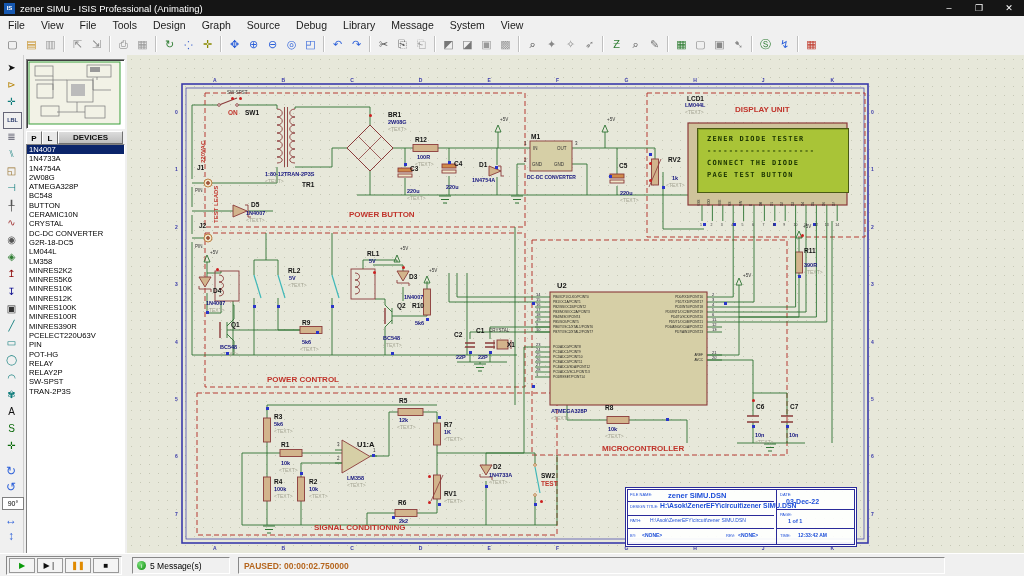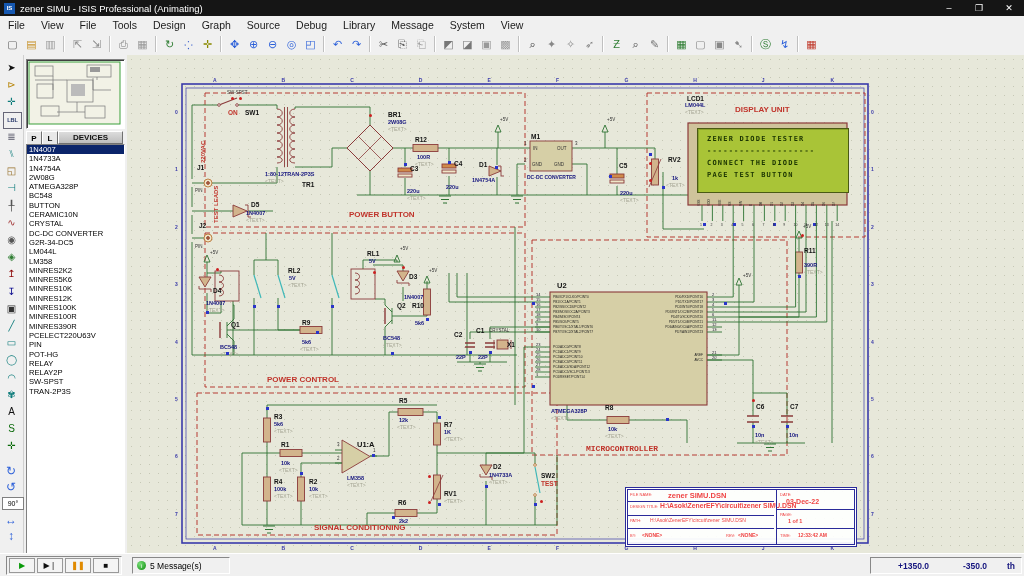--- a/index.html
+++ b/index.html
@@ -64,21 +64,21 @@
   .icnum{position:absolute;font-size:4px;color:#223}
   .lcdpin{position:absolute;font-size:3.2px;color:#222;transform:rotate(-90deg);transform-origin:0 100%;white-space:nowrap}
   .lcdnum{position:absolute;font-size:3.5px;color:#333}
   
   #lcdscreen{position:absolute;left:570px;top:73px;width:141px;height:59px;background:#a9c437;
              border:1px solid #4a5a14;box-shadow:inset 1px 1px 0 #8aa32a;
              font-family:"DejaVu Sans Mono",monospace;font-weight:bold;color:#1c3502;
              font-size:7px;line-height:12px;padding:4px 0 0 9px;letter-spacing:1.2px}
   
   #tblock{position:absolute;left:498px;top:432px;width:230px;height:58px;background:rgba(255,255,255,.92);
-          border:1px solid #2a2a9a;box-shadow:inset 0 0 0 1px #fff,inset 0 0 0 2px #2a2a9a;color:#ef4444}
+          border:1px solid #2a2a9a;box-shadow:inset 0 0 0 1px #fff,inset 0 0 0 2px #2a2a9a;color:#1d4ed8}
   .tbl{font-size:4px;position:absolute}
   .tbv{position:absolute;font-weight:bold;white-space:nowrap}
   
   #statusbar{position:absolute;left:0;top:553px;width:1024px;height:23px;background:#f0f0f0;
              border-top:1px solid #fff;display:flex;align-items:center;font-size:8.5px}
   .sunken{border:1px solid;border-color:#888 #fff #fff #888;height:15px;display:flex;align-items:center}
   #simpanel{margin-left:6px;padding:1px}
   .simbtn{width:24px;height:13px;background:#f4f4f4;border:1px solid #999;margin:0 1px;display:flex;
           align-items:center;justify-content:center;font-size:8px}
   #msgpanel{margin-left:10px;width:92px;padding-left:4px}
@@ -220,21 +220,21 @@
       <div class="dev sel">1N4007</div>
       <div class="dev">1N4733A</div>
       <div class="dev">1N4754A</div>
       <div class="dev">2W08G</div>
       <div class="dev">ATMEGA328P</div>
       <div class="dev">BC548</div>
       <div class="dev">BUTTON</div>
       <div class="dev">CERAMIC10N</div>
       <div class="dev">CRYSTAL</div>
       <div class="dev">DC-DC CONVERTER</div>
-      <div class="dev">G2R-34-DC5</div>
+      <div class="dev">G2R-18-DC5</div>
       <div class="dev">LM044L</div>
       <div class="dev">LM358</div>
       <div class="dev">MINRES2K2</div>
       <div class="dev">MINRES5K6</div>
       <div class="dev">MINRES10K</div>
       <div class="dev">MINRES12K</div>
       <div class="dev">MINRES100K</div>
       <div class="dev">MINRES100R</div>
       <div class="dev">MINRES390R</div>
       <div class="dev">PCELECT220U63V</div>
@@ -505,21 +505,21 @@
       <div class="lb r" style="left: 541px; top: 102px;">RV2</div>
       <div class="lb v" style="left: 545px; top: 121px;">1k</div>
       <div class="lb t" style="left: 539px; top: 128px;">&lt;TEXT&gt;</div>
       <div class="lb r" style="left: 560px; top: 41px;">LCD1</div>
       <div class="lb v" style="left: 558px; top: 48px;">LM044L</div>
       <div class="lb t" style="left: 558px; top: 55px;">&lt;TEXT&gt;</div>
       <div class="lb sec" style="left: 608px; top: 51px;">DISPLAY UNIT</div>
       <div class="lb sec" style="left: 222px; top: 156px;">POWER BUTTON</div>
       <div class="lb sec" style="left: 140px; top: 321px;">POWER CONTROL</div>
       <div class="lb sec" style="left: 187px; top: 469px;">SIGNAL CONDITIONING</div>
-      <div class="lb sec" style="left: 459px; top: 390px; font-family: Liberation Mono, monospace;">MICROCONTROLLER</div>
+      <div class="lb sec" style="left: 475px; top: 390px;">MICROCONTROLLER</div>
       <div class="lb r7" style="left: 430px; top: 227px;">U2</div>
       <div class="lb v" style="left: 424px; top: 354px;">ATMEGA328P</div>
       <div class="lb t" style="left: 424px; top: 361px;">&lt;TEXT&gt;</div>
       <div class="lb r" style="left: 161px; top: 213px;">RL2</div>
       <div class="lb v" style="left: 162px; top: 221px;">5V</div>
       <div class="lb t" style="left: 161px; top: 228px;">&lt;TEXT&gt;</div>
       <div class="lb r" style="left: 240px; top: 196px;">RL1</div>
       <div class="lb v" style="left: 242px; top: 204px;">5V</div>
       <div class="lb r" style="left: 86px; top: 233px;">D4</div>
       <div class="lb v" style="left: 79px; top: 246px;">1N4007</div>
@@ -790,18 +790,16 @@
   <div id="simpanel" class="sunken">
     <div class="simbtn" style="color:#0a9a0a">▶</div>
     <div class="simbtn" style="color:#111">▶❘</div>
     <div class="simbtn" style="color:#e08a00;font-weight:bold">❚❚</div>
     <div class="simbtn" style="color:#111">■</div>
   </div>
   <div id="msgpanel" class="sunken">
     <div id="msgicon">i</div>
     <span>5 Message(s)</span>
   </div>
-  <div id="coords" class="sunken">
-    <div style="width:52px">+1350.0</div>
-    <div style="width:46px">-350.0</div>
-    <div style="width:16px">th</div>
+  <div id="pausedpanel" class="sunken">
+    <span>PAUSED: 00:00:02.750000</span>
   </div>
 </div>
 
 </body></html>

